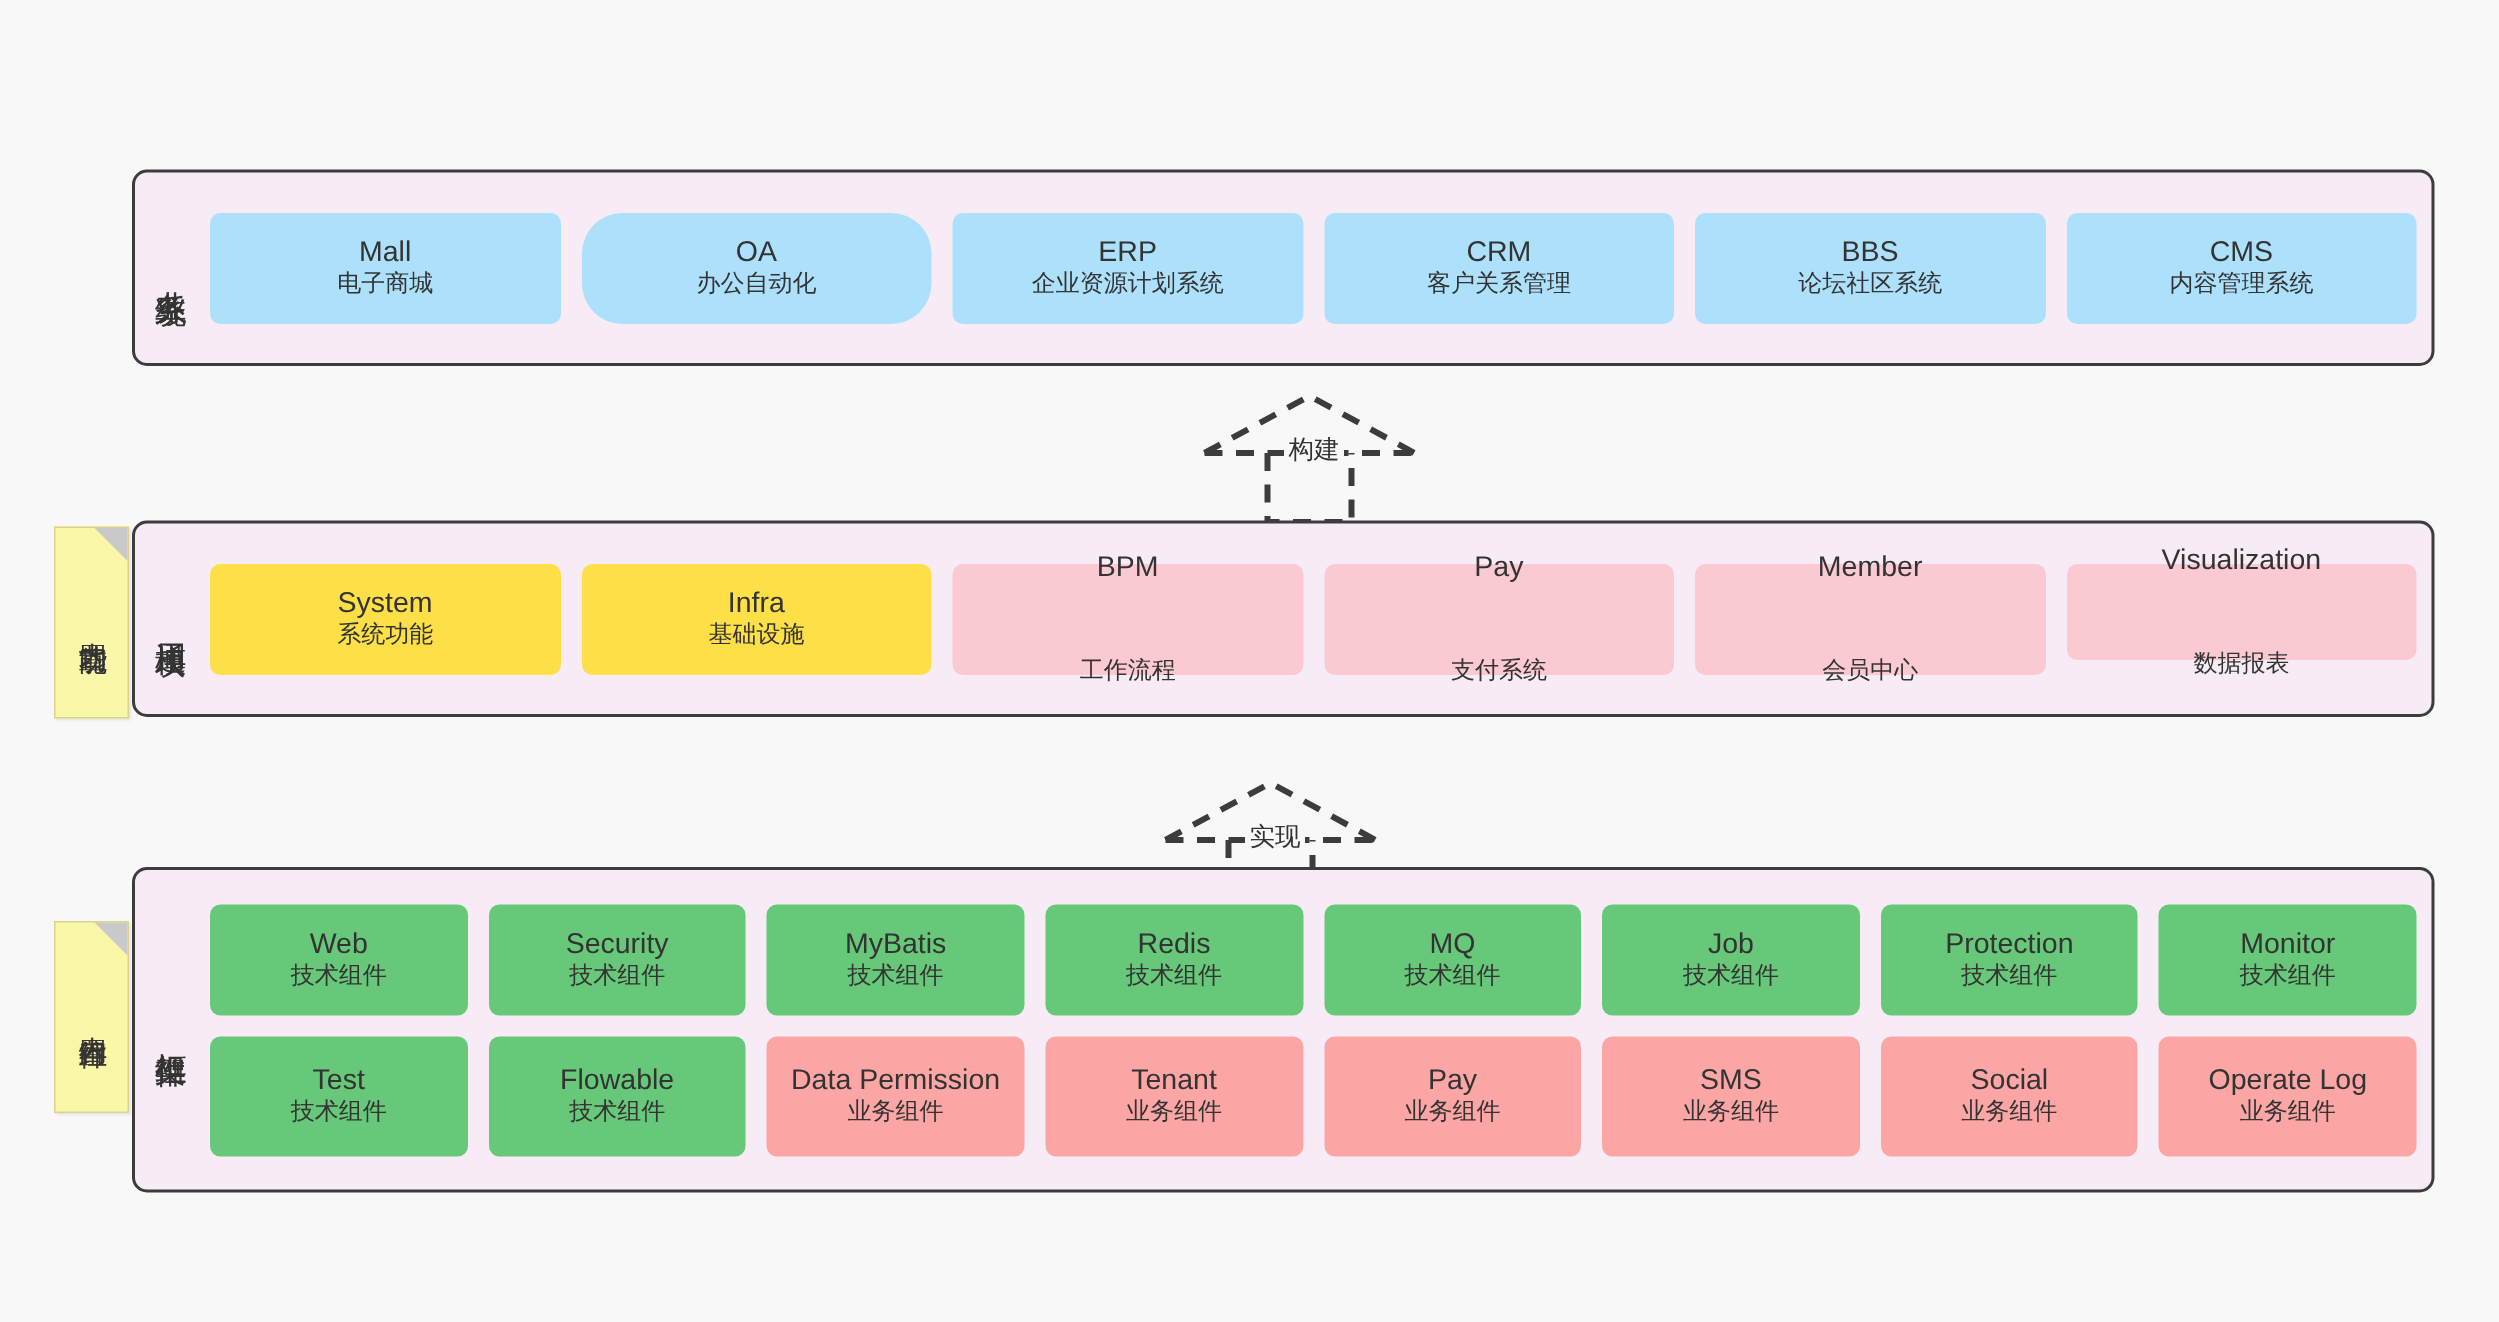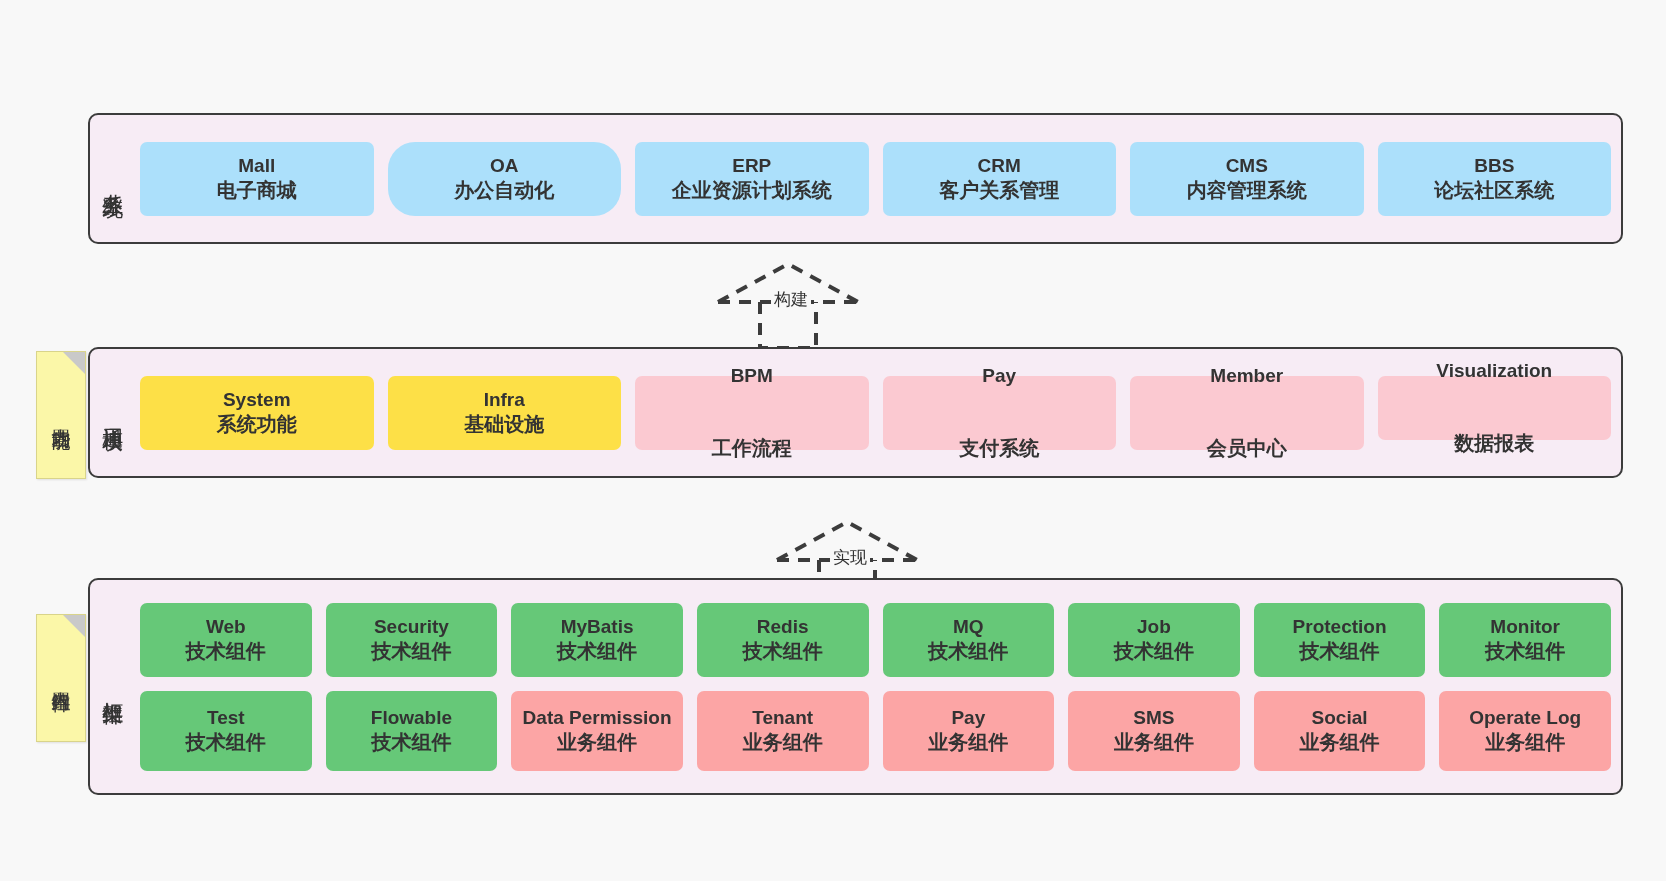--- a/index.html
+++ b/index.html
@@ -50,37 +50,37 @@
     display:flex;
     flex-direction:column;
     gap:14px;
     padding:14px 0;
     box-sizing:border-box;
   }
   .row{
     display:flex;
     gap:14px;
   }
-  .row > .card{flex:1 1 0;font-weight:bold;}
+  .row > .card{flex:1 1 0;}
 
   
   .card{
     border-radius:7px;
     display:flex;
     flex-direction:column;
     align-items:center;
     justify-content:center;
     text-align:center;
     line-height:1.24;
     box-sizing:border-box;
     padding:6px 4px;
     color:#333;
   }
   .card .t1{font-size:19px;}
-  .card .t2{font-size:20px;}
+  .card .t2{font-size:16px;}
   .card.blue{background:#ace0fb;}
   .card.red{background:#fde047;}
   .card.pink{background:#fbc9d1;gap:48px;}
   .card.green{background:#66c878;}
   .card.greenlight{background:#fca5a5;}
 
   
   .note{
     position:absolute;
     background:#fbf7a8;
@@ -140,33 +140,33 @@
           </div>
           <div class="card blue" style="height:74px;">
             <span class="t1">ERP</span>
             <span class="t2">企业资源计划系统</span>
           </div>
           <div class="card blue" style="height:74px;">
             <span class="t1">CRM</span>
             <span class="t2">客户关系管理</span>
           </div>
           <div class="card blue" style="height:74px;">
+            <span class="t1">BBS</span>
+            <span class="t2">论坛社区系统</span>
+          </div>
+          <div class="card blue" style="height:74px;">
             <span class="t1">CMS</span>
             <span class="t2">内容管理系统</span>
-          </div>
-          <div class="card blue" style="height:74px;">
-            <span class="t1">BBS</span>
-            <span class="t2">论坛社区系统</span>
           </div>
         </div>
       </div>
     </div>
   </div>
 
-  <div class="connector" style="left:713px;top:258px;width:150px;height:92px;text-align:center;">
+  <div class="connector" style="left:798px;top:258px;width:150px;height:92px;text-align:center;">
     <svg width="150" height="92" viewBox="0 0 150 92">
       <path d="M 5 44 L 75 6 L 145 44" fill="none" stroke="#3c3c3c" stroke-width="4" stroke-dasharray="12,9" stroke-linecap="butt"></path>
       <path d="M 5 44 L 145 44" fill="none" stroke="#3c3c3c" stroke-width="4" stroke-dasharray="12,9"></path>
       <path d="M 47 44 L 47 90 L 103 90 L 103 44" fill="none" stroke="#3c3c3c" stroke-width="4" stroke-dasharray="12,9"></path>
     </svg>
     <span class="conn-label" style="left:58px;top:30px;">构建</span>
   </div>
 
   <div class="note" style="left:36px;top:351px;width:50px;height:128px;">
     <span class="fold"></span>

